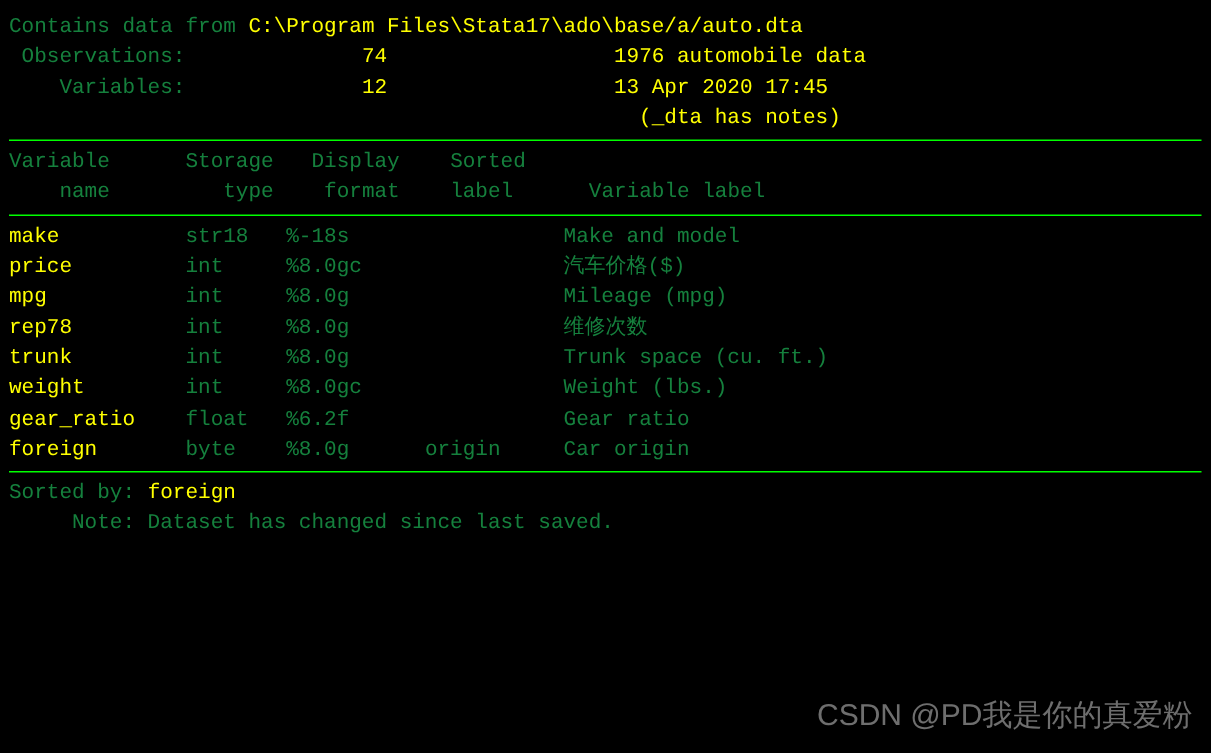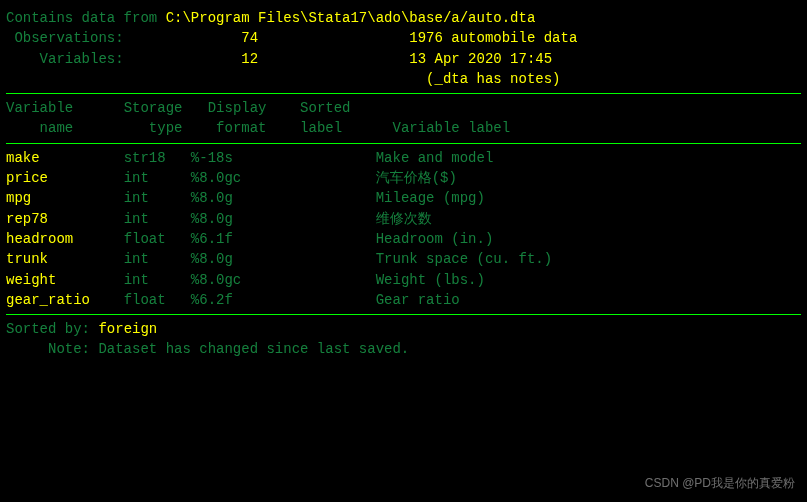--- a/index.html
+++ b/index.html
@@ -35,21 +35,21 @@
     }
     .data-row {
       white-space: pre;
     }
     .watermark {
       position: absolute;
       right: 12px;
       bottom: 10px;
       color: rgba(200,200,200,0.55);
       font-family: Arial, sans-serif;
-      font-size: 12px;
+      font-size: 20px;
     }
     span[data-bind] {
       display: inline;
     }
   </style>
 </head>
 <body>
 
 <div class="row"><span class="green" data-bind="header.contains_prefix">Contains data from </span><span data-bind="header.filepath">C:\Program Files\Stata17\ado\base/a/auto.dta</span></div>
 
@@ -65,24 +65,24 @@
 
 <div class="header-row green"><span data-bind="columns.c1b">    name</span><span>      </span><span data-bind="columns.c2b">   type</span><span>   </span><span data-bind="columns.c3b"> format</span><span>    </span><span data-bind="columns.c4b">label</span><span>      </span><span data-bind="columns.c5b">Variable label</span></div>
 
 <hr class="hr">
 
 <div id="vars-table">
     <div class="data-row"><span>make          </span><span class="green">str18   </span><span class="green">%-18s      </span><span class="green">           </span><span class="green">Make and model</span></div>
     <div class="data-row"><span>price         </span><span class="green">int     </span><span class="green">%8.0gc     </span><span class="green">           </span><span class="green">汽车价格($)</span></div>
     <div class="data-row"><span>mpg           </span><span class="green">int     </span><span class="green">%8.0g      </span><span class="green">           </span><span class="green">Mileage (mpg)</span></div>
     <div class="data-row"><span>rep78         </span><span class="green">int     </span><span class="green">%8.0g      </span><span class="green">           </span><span class="green">维修次数</span></div>
-    <div class="data-row"><span>headroom      </span><span class="green">float   </span><span class="green">%6.1f      </span><span class="green">           </span><span class="green">Headroom (in.)</span></div>
     <div class="data-row"><span>trunk         </span><span class="green">int     </span><span class="green">%8.0g      </span><span class="green">           </span><span class="green">Trunk space (cu. ft.)</span></div>
     <div class="data-row"><span>weight        </span><span class="green">int     </span><span class="green">%8.0gc     </span><span class="green">           </span><span class="green">Weight (lbs.)</span></div>
     <div class="data-row"><span>gear_ratio    </span><span class="green">float   </span><span class="green">%6.2f      </span><span class="green">           </span><span class="green">Gear ratio</span></div>
+    <div class="data-row"><span>foreign       </span><span class="green">byte    </span><span class="green">%8.0g      </span><span class="green">origin     </span><span class="green">Car origin</span></div>
   </div>
 
 <hr class="hr">
 
 <div class="row"><span class="green" data-bind="footer.sorted_label">Sorted by: </span><span data-bind="footer.sorted_value">foreign</span></div>
 
 <div class="row green"><span data-bind="footer.note">     Note: Dataset has changed since last saved.</span></div>
 
 <div class="watermark" data-bind="watermark">CSDN @PD我是你的真爱粉</div>
 

